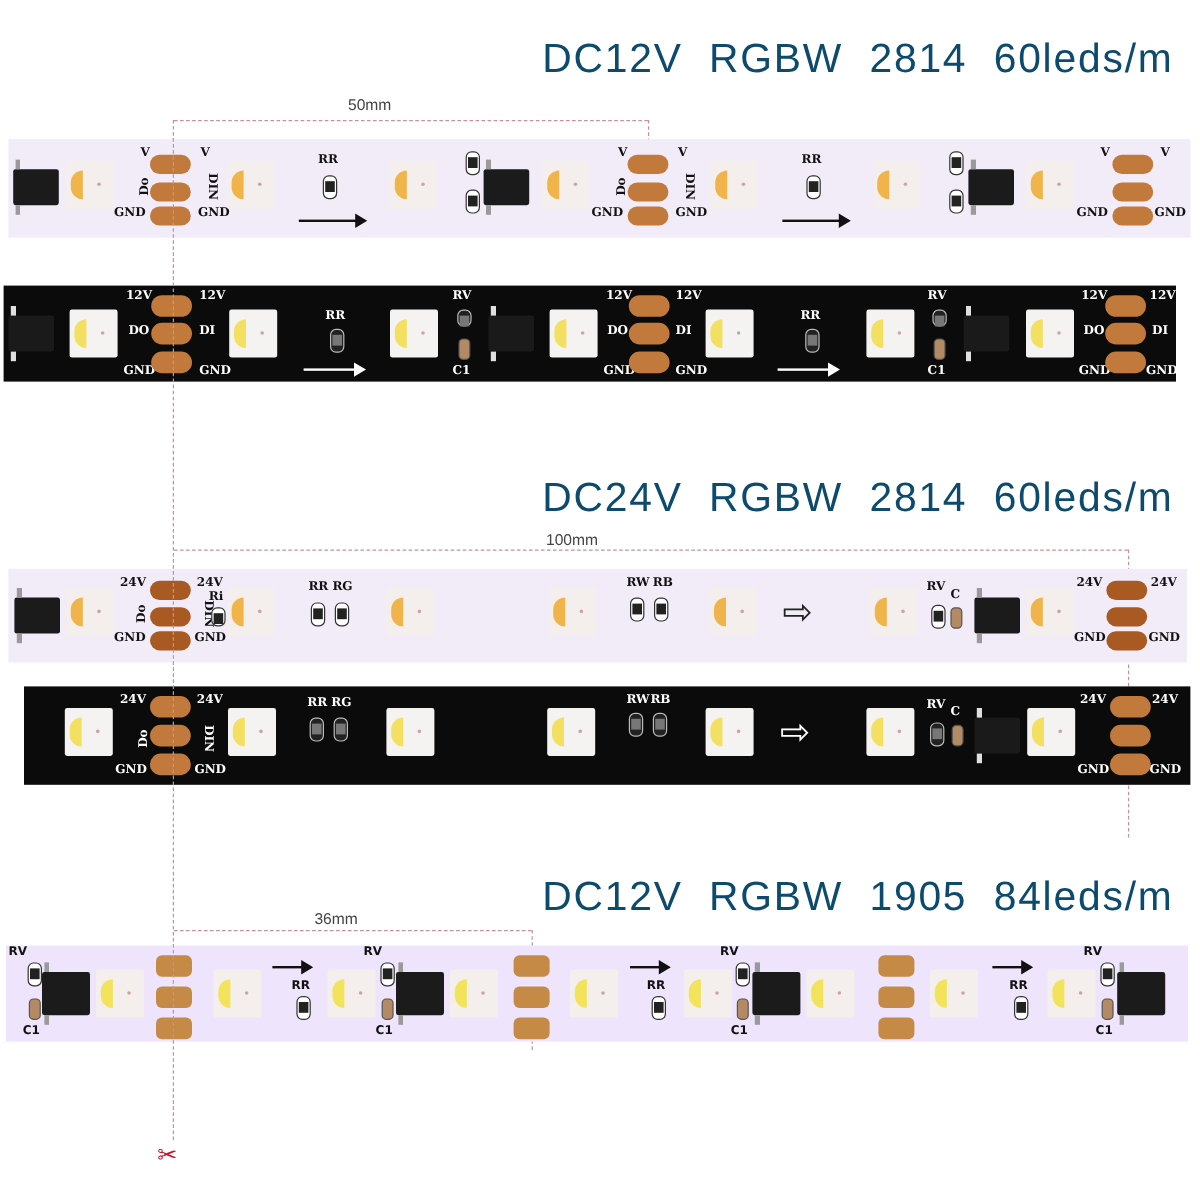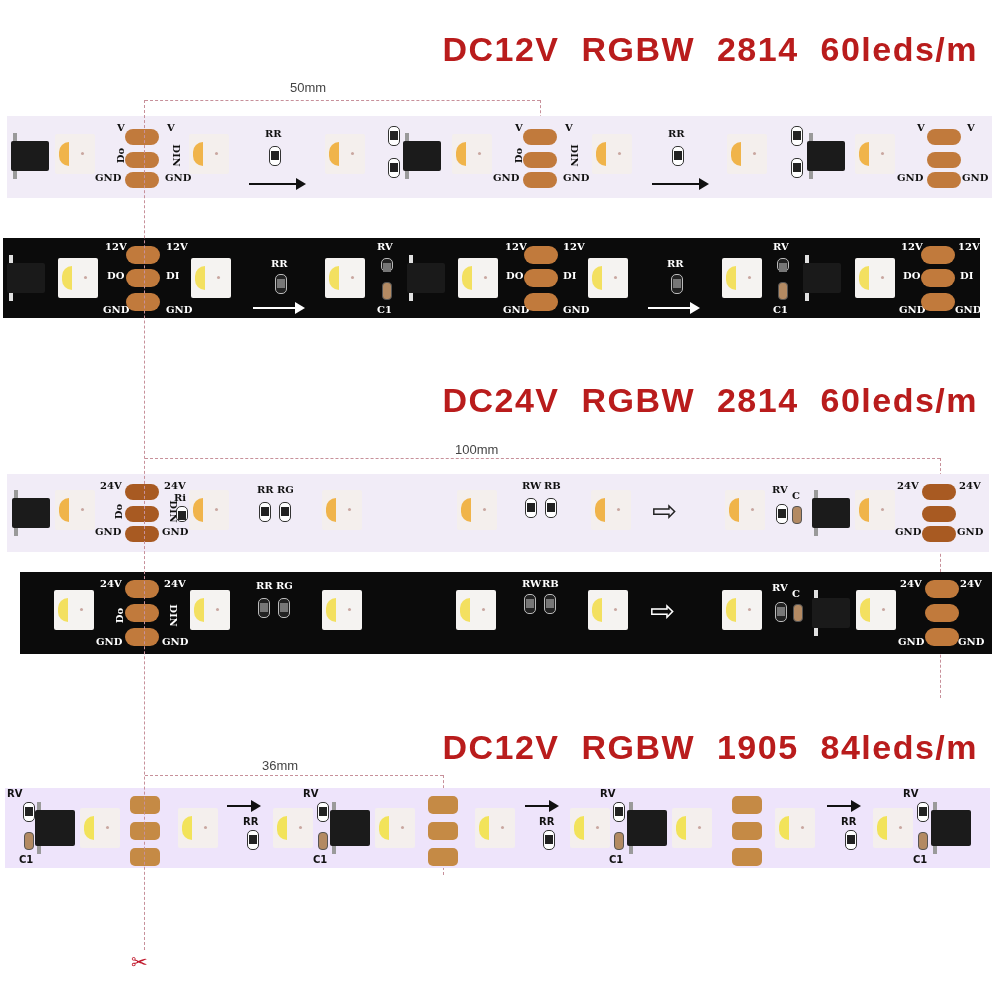--- a/index.html
+++ b/index.html
@@ -1,17 +1,17 @@
 <!DOCTYPE html>
 <html><head>
 <meta charset="utf-8">
 <style>
   html,body{margin:0;padding:0;background:#fff;}
   body{width:1000px;height:1000px;position:relative;overflow:hidden;font-family:"Liberation Sans",sans-serif;}
-  .title{position:absolute;right:22px;font-size:34px;color:#b91c1c;letter-spacing:1.5px;white-space:pre;font-family:"Liberation Sans",sans-serif;font-weight:bold;}
+  .title{position:absolute;right:22px;font-size:34px;color:#0c4a6e;letter-spacing:1.5px;white-space:pre;font-family:"Liberation Sans",sans-serif;}
   .dim-label{position:absolute;font-size:13px;color:#444;font-family:"Liberation Sans",sans-serif;}
   .dash-h{position:absolute;height:0;border-top:1.5px dashed #c7909a;}
   .dash-v{position:absolute;width:0;border-left:1.5px dashed #c7909a;}
   .strip{position:absolute;}
   .strip.white{background:#f1ecf7;}
   .strip.black{background:#0b0b0b;}
   .strip.lilac{background:#eee4fb;}
   .pad{position:absolute;width:34px;height:16px;border-radius:9px;background:#c17a3c;}
   .pad.sq{border-radius:5px;width:30px;height:18px;background:#c58a45;}
   .lbl{position:absolute;font-family:"DejaVu Serif","Liberation Serif",serif;font-weight:bold;font-size:10px;color:#111;white-space:nowrap;}
@@ -191,21 +191,21 @@
   <span class="lbl" style="left:955px;top:3px;">12V</span>
   <span class="lbl" style="left:900px;top:32px;">DO</span>
   <span class="lbl" style="left:957px;top:32px;">DI</span>
   <span class="lbl" style="left:896px;top:66px;">GND</span>
   <span class="lbl" style="left:952px;top:66px;">GND</span>
   <div class="pad" style="left:918px;top:8px;height:18px;"></div>
   <div class="pad" style="left:918px;top:31px;height:18px;"></div>
   <div class="pad" style="left:918px;top:55px;height:18px;"></div>
 </div>
 
-<div class="title" style="top:381px;margin-left:12px;">DC24V  RGBW  2814  60leds/m</div>
+<div class="title" style="top:396px;margin-left:12px;">DC24V  RGBW  2814  60leds/m</div>
 <div class="dim-label" style="left:455px;top:442px;">100mm</div>
 <div class="dash-h" style="left:145px;top:458px;width:795px;"></div>
 <div class="dash-v" style="left:940px;top:458px;height:240px;"></div>
 
 <div class="strip white" style="left:7px;top:474px;width:982px;height:78px;">
   <div class="ic" style="left:5px;top:24px;">
       <div class="legs-t"></div>
       <div class="legs-b"></div>
     </div>
   <div class="led" style="left:48px;top:16px;">

